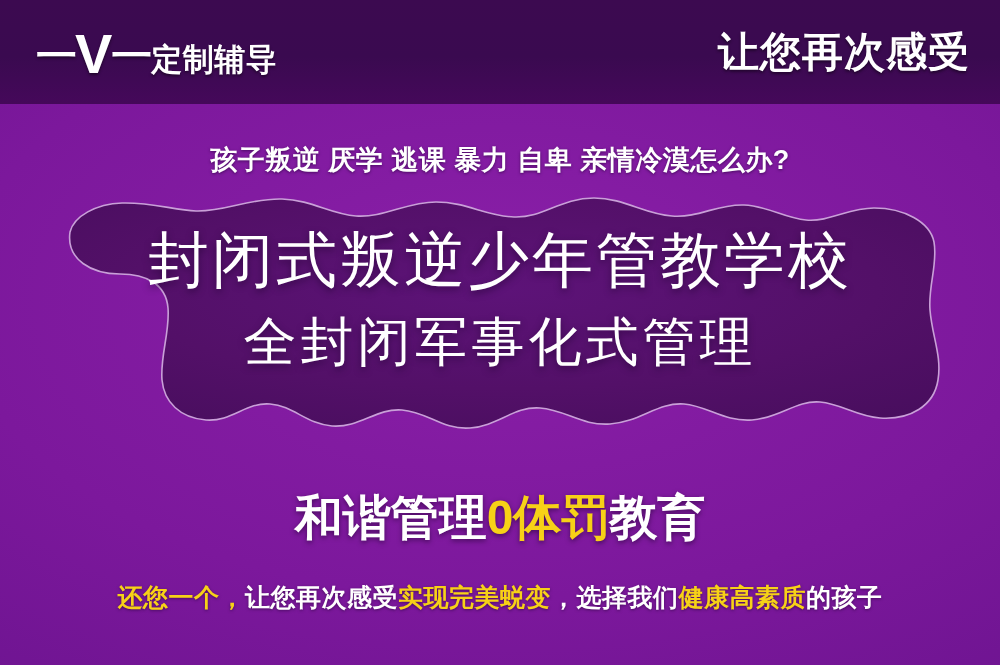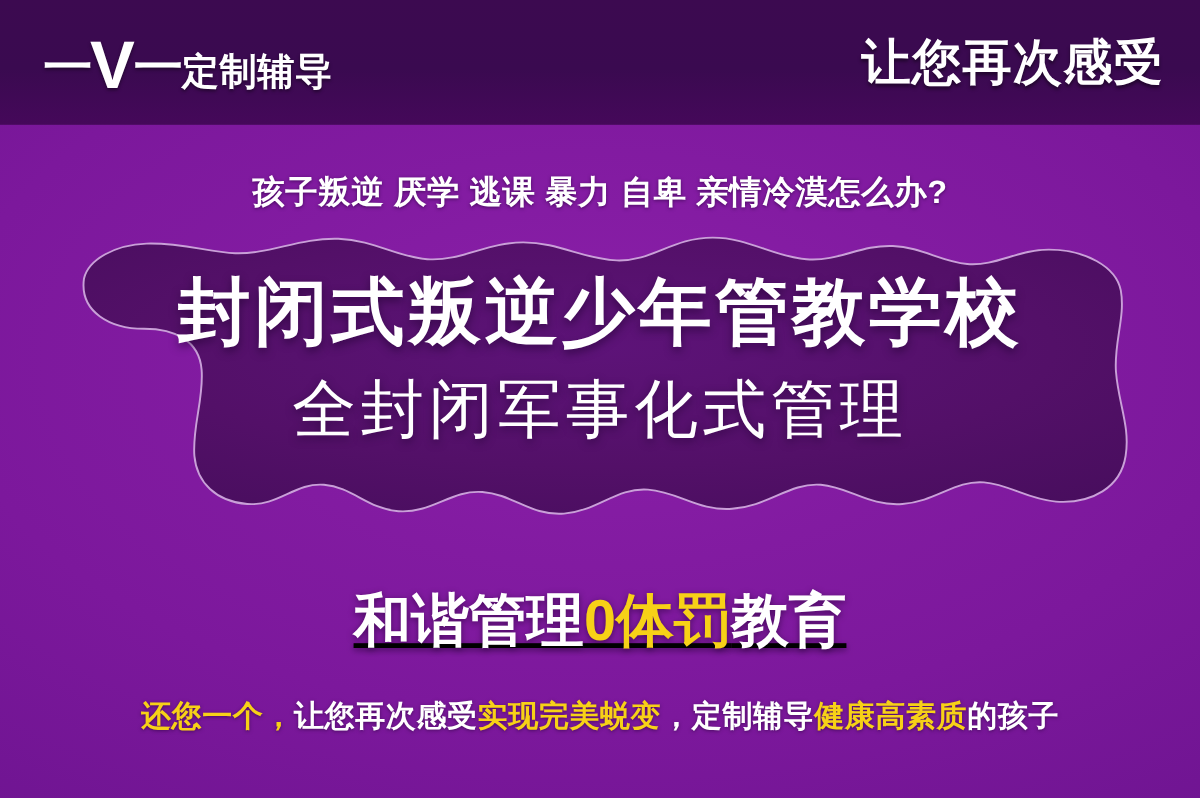--- a/index.html
+++ b/index.html
@@ -104,21 +104,21 @@
     position: absolute;
     left: 0;
     top: 228px;
     width: 1000px;
     text-align: center;
     z-index: 3;
   }
   .headline-1 {
     color: #ffffff;
     font-size: 61px;
-    font-weight: bold;
+    font-weight: normal;
     letter-spacing: 3px;
     line-height: 1.05;
     text-shadow: 0 3px 7px rgba(30,0,45,0.55);
     white-space: nowrap;
   }
   .headline-2 {
     margin-top: 22px;
     color: #ffffff;
     font-size: 53px;
     font-weight: normal;
@@ -135,21 +135,20 @@
     top: 492px;
     width: 1000px;
     text-align: center;
     font-size: 48px;
     font-weight: bold;
     letter-spacing: 0px;
     line-height: 1.1;
     white-space: nowrap;
     z-index: 4;
     text-shadow: 0 2px 5px rgba(35,0,50,0.6);
-    text-decoration: underline;
   }
   .slogan .w { color: #ffffff; }
   .slogan .y { color: #f7d117; }
 
   
   .tagline {
     position: absolute;
     left: 0;
     top: 584px;
     width: 1000px;
@@ -226,15 +225,15 @@
     </svg>
   </div>
 
   <div class="headline-block">
     <div class="headline-1">封闭式叛逆少年管教学校</div>
     <div class="headline-2">全封闭军事化式管理</div>
   </div>
 
   <div class="slogan"><span class="w">和谐管理</span><span class="y">0体罚</span><span class="w">教育</span></div>
 
-  <div class="tagline"><span class="y">还您一个，</span><span class="w">让您再次感受</span><span class="y">实现完美蜕变</span><span class="w">，定制辅导</span><span class="y">健康高素质</span><span class="w">的孩子</span></div>
+  <div class="tagline"><span class="y">还您一个，</span><span class="w">让您再次感受</span><span class="y">实现完美蜕变</span><span class="w">，选择我们</span><span class="y">健康高素质</span><span class="w">的孩子</span></div>
 
 </div>
 
 </body></html>

